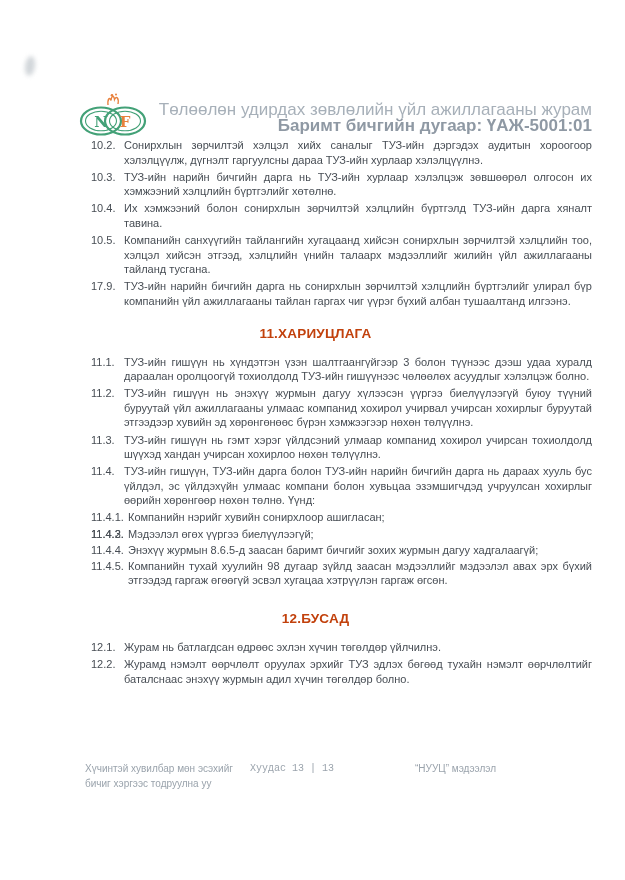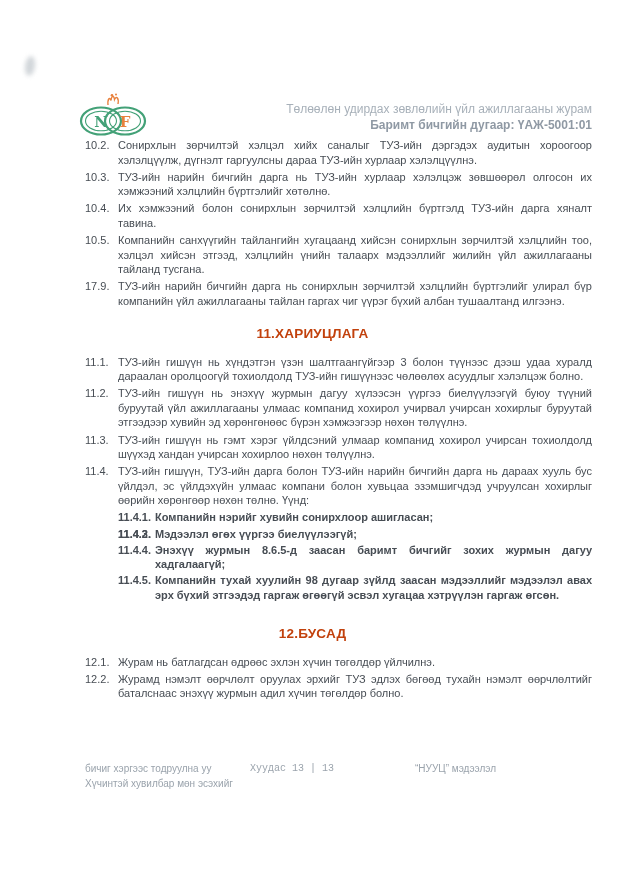--- a/index.html
+++ b/index.html
@@ -8,31 +8,31 @@
     font-family:"Liberation Sans", sans-serif; overflow:hidden;
   }
   .smudge {
     position:absolute; left:25px; top:56px; width:10px; height:20px;
     background:#aeb6bd; border-radius:50%; filter:blur(2px); opacity:.55;
     transform:rotate(8deg);
   }
   .logo { position:absolute; left:78px; top:92px; }
   .header-text {
     position:absolute; top:102px; right:33px; text-align:right;
-    font-size:12px; line-height:15.5px; color:#a7b0b9;
+    font-size:17px; line-height:15.5px; color:#a7b0b9;
   }
   .header-text .doc-num { color:#8f99a4;font-weight:bold; }
-  .content { position:absolute; top:138px; left:0; right:0; }
+  .content { position:absolute; top:138px; left:6px; right:0; }
   .clauses { margin:0 33px 0 85px; }
   .item {
     position:relative; padding-left:33px; text-align:justify;
     font-size:11px; line-height:14.6px; color:#474d54; margin-bottom:2.5px;
   }
   .item .num { position:absolute; left:0; top:0; }
-  .item.sub { margin-left:33px; padding-left:37px; margin-bottom:1.5px;font-weight:bold; }
+  .item.sub { padding-left:37px; margin-bottom:1.5px; }
   .item.sub .num { left:0; }
   .section-heading {
     text-align:center; font-weight:700; font-size:13.5px; color:#c2410c;
     letter-spacing:.2px; margin:17px 0 14px 0;
   }
   .section-heading.second { margin-top:23px; }
   .footer {
     position:absolute; top:761px; left:0; right:0;
     font-size:10px; line-height:15px; color:#9aa3ac;
   }
@@ -142,20 +142,20 @@
       <div class="item">
         <span class="num">12.2.</span>
         <span>Журамд нэмэлт өөрчлөлт оруулах эрхийг ТУЗ эдлэх бөгөөд тухайн нэмэлт өөрчлөлтийг баталснаас энэхүү журмын адил хүчин төгөлдөр болно.</span>
       </div>
     </div>
 
   </div>
 
   <div class="footer">
     <div class="left">
+      <div>Хүчинтэй хувилбар мөн эсэхийг</div>
       <div>бичиг хэргээс тодруулна уу</div>
-      <div>Хүчинтэй хувилбар мөн эсэхийг</div>
     </div>
     <div class="center">Хуудас 13 | 13</div>
     <div class="right">“НУУЦ” мэдээлэл</div>
   </div>
 
 </div>
 
 </body></html>

